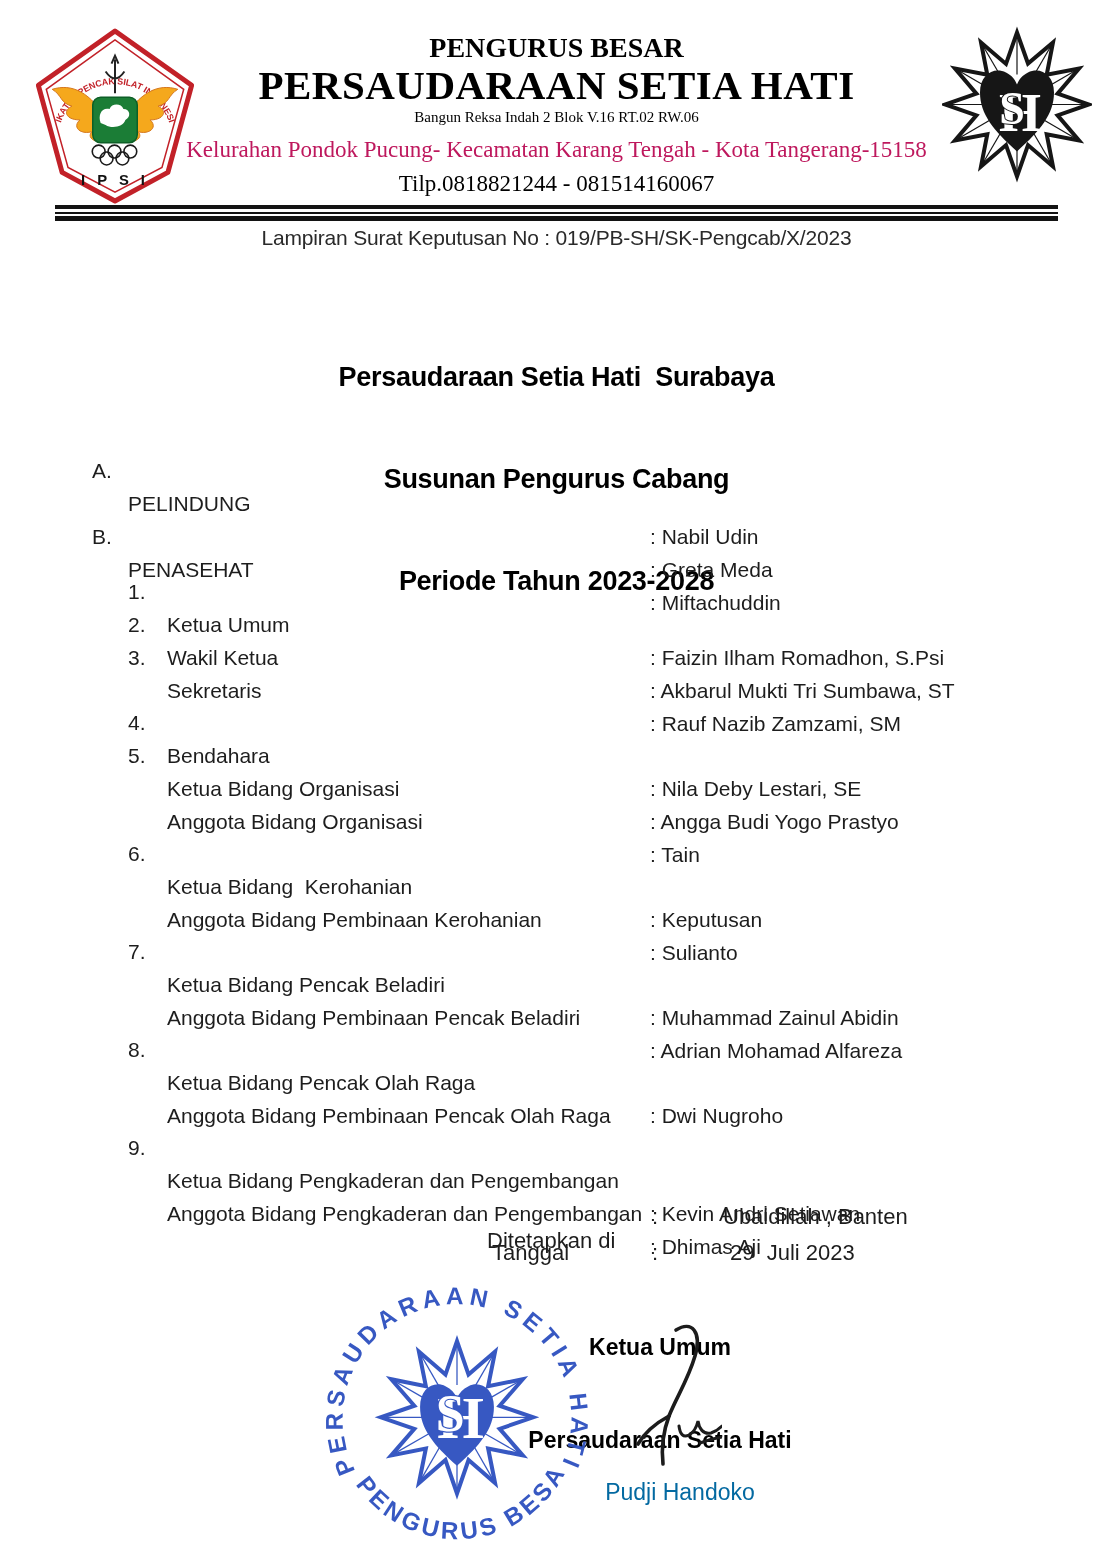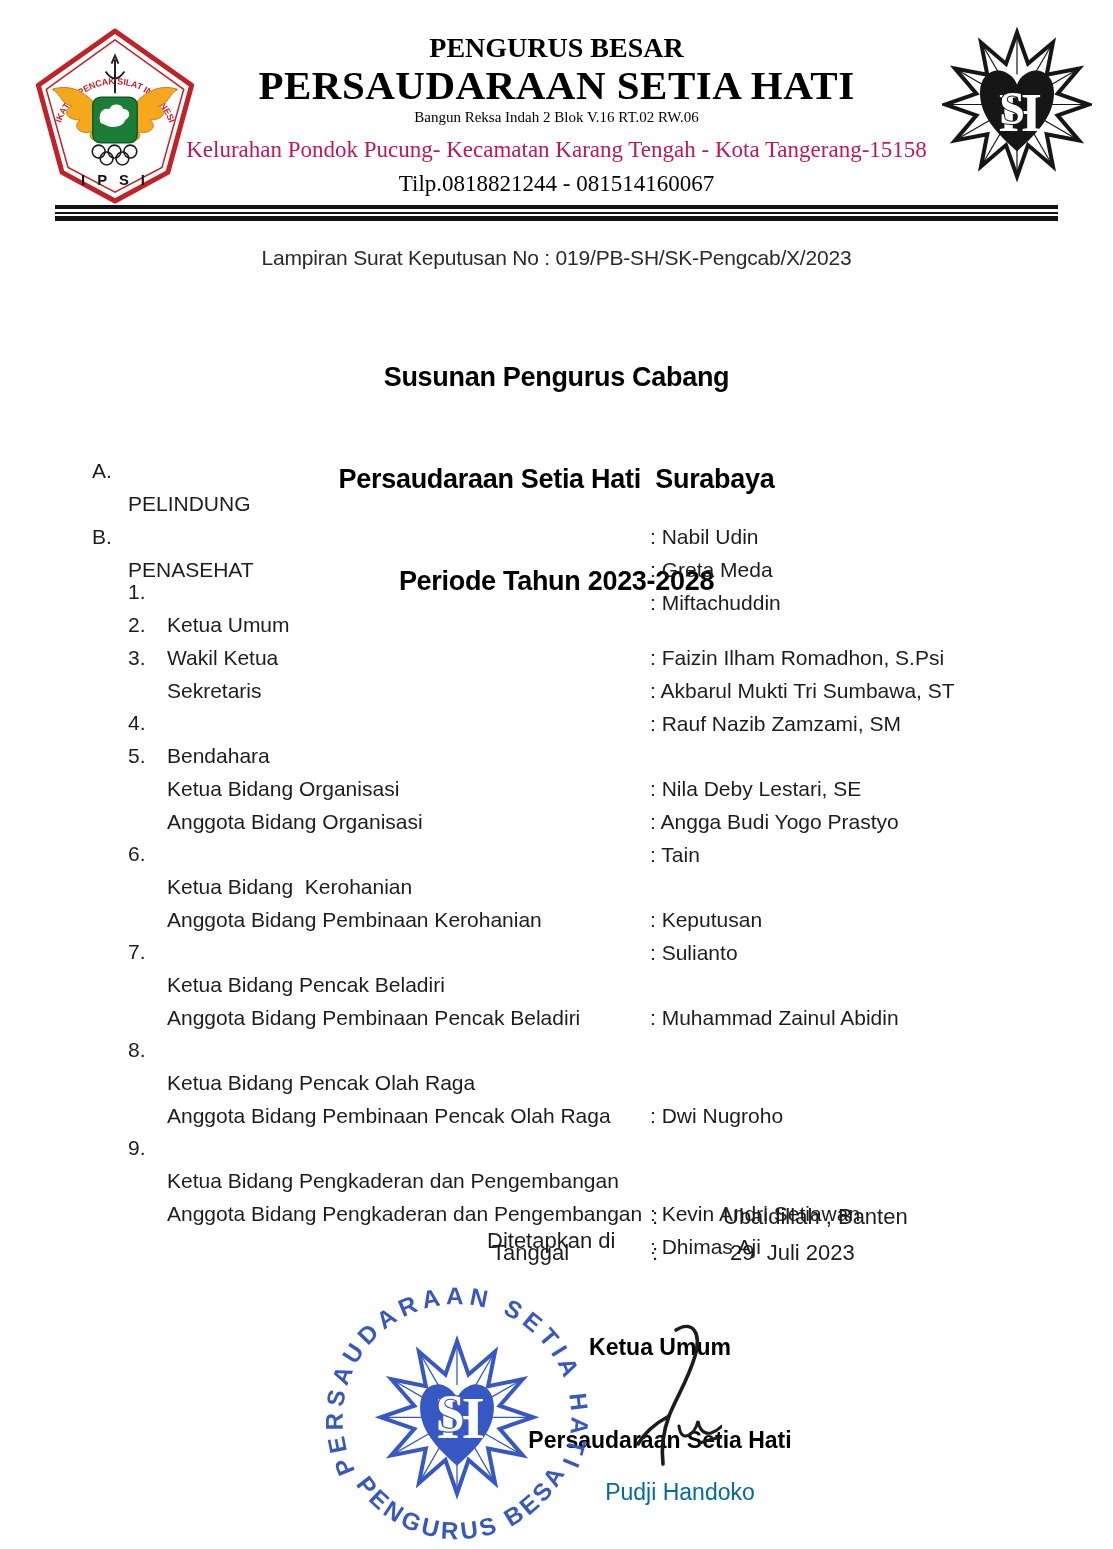--- a/index.html
+++ b/index.html
@@ -13,21 +13,21 @@
   .addr2{top:137px;font-family:"Liberation Serif",serif;font-size:23px;color:#be185d;}
   .addr3{top:171px;font-family:"Liberation Serif",serif;font-size:23px;color:#000;}
   .logo-left{position:absolute;left:26px;top:26px;width:178px;height:178px;}
   .logo-right{position:absolute;left:942px;top:25px;width:150px;height:168px;}
   
   .rule{position:absolute;left:55px;right:55px;top:205px;}
   .rule .b1{height:4px;background:#131313;margin-bottom:3px;}
   .rule .b2{height:2px;background:#131313;margin-bottom:2px;}
   .rule .b3{height:5px;background:#131313;}
   
-  .lampiran{position:absolute;top:246px;left:0;width:100%;text-align:center;
+  .lampiran{position:absolute;top:226px;left:0;width:100%;text-align:center;
             font-size:21px;letter-spacing:-.2px;white-space:pre;color:#2a2a2a;}
   .doc-title{position:absolute;top:292px;left:0;width:100%;text-align:center;
              font-weight:bold;font-size:27px;line-height:34px;letter-spacing:-.3px;
              color:#000;white-space:pre;}
   
   .roster{position:absolute;top:421px;left:0;width:100%;}
   .row{position:relative;height:33px;line-height:33px;font-size:21px;white-space:pre;}
   .row.gap-small{margin-top:22px;}
   .row.gap-group{margin-top:32px;}
   .row .marker{position:absolute;}
@@ -106,22 +106,22 @@
   </svg>
 
   <div class="rule">
     <div class="b1"></div>
     <div class="b2"></div>
     <div class="b3"></div>
   </div>
 
   <div class="lampiran">Lampiran Surat Keputusan No : 019/PB-SH/SK-Pengcab/X/2023</div>
   <div class="doc-title">
+    <div>Persaudaraan Setia Hati  Surabaya</div>
     <div>Susunan Pengurus Cabang</div>
-    <div>Persaudaraan Setia Hati  Surabaya</div>
     <div>Periode Tahun 2023-2028</div>
   </div>
 
   <section class="roster" id="roster">
     <div class="row level1">
       <span class="marker">A.</span>
       <span class="label">PELINDUNG</span>
       <span class="val">: Nabil Udin</span>
     </div>
 
@@ -187,20 +187,21 @@
 
     <div class="row level2 gap-group">
       <span class="marker">7.</span>
       <span class="label">Ketua Bidang Pencak Beladiri</span>
       <span class="val">: Muhammad Zainul Abidin</span>
     </div>
 
     <div class="row level2">
       <span class="marker"></span>
       <span class="label">Anggota Bidang Pembinaan Pencak Beladiri</span>
+      <span class="val">: Adrian Mohamad Alfareza</span>
     </div>
 
     <div class="row level2 gap-group">
       <span class="marker">8.</span>
       <span class="label">Ketua Bidang Pencak Olah Raga</span>
       <span class="val">: Dwi Nugroho</span>
     </div>
 
     <div class="row level2">
       <span class="marker"></span>

